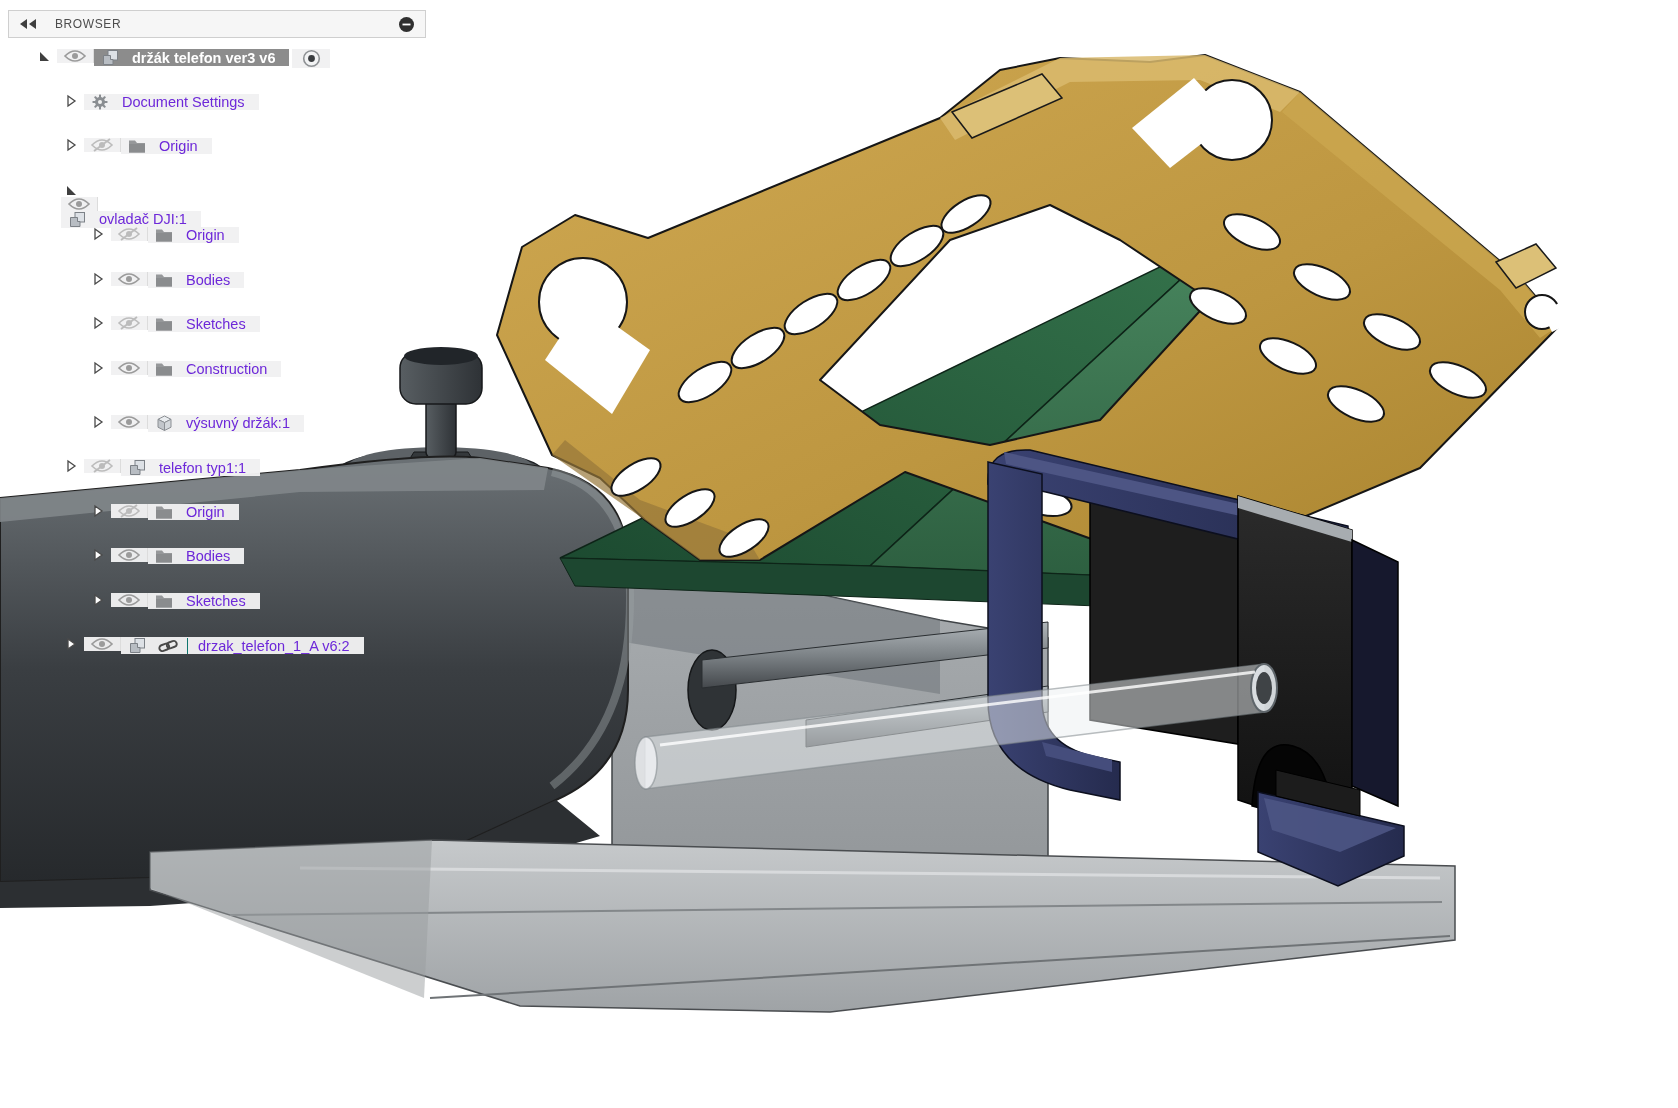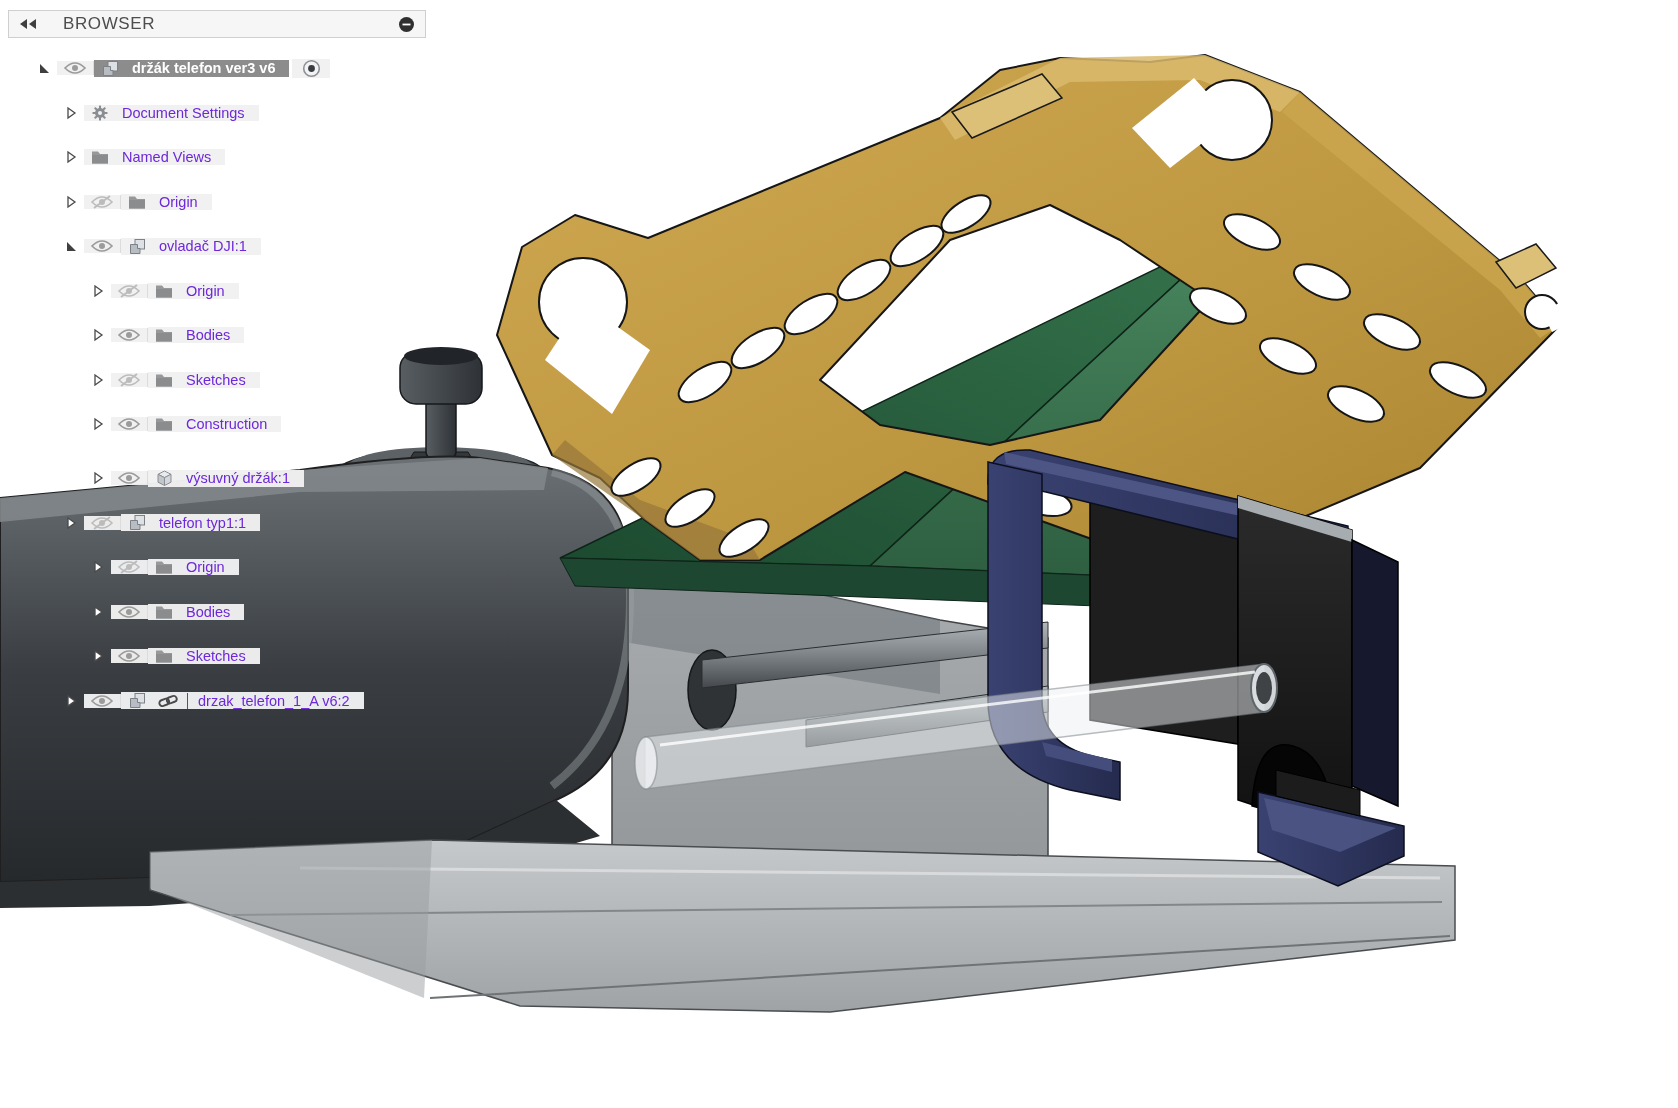--- a/index.html
+++ b/index.html
@@ -4,24 +4,24 @@
 <style>
   html,body{margin:0;padding:0;background:#ffffff;width:1678px;height:1108px;overflow:hidden;
     font-family:"Liberation Sans", sans-serif;}
   #stage{position:relative;width:1678px;height:1108px;background:#fff;}
   #scene{position:absolute;left:0;top:0;z-index:1;}
 
   
   #browser-panel{position:absolute;left:8px;top:10px;width:418px;z-index:5;}
   .panel-header{height:28px;background:#f6f6f6;border:1px solid #cfcfcf;display:flex;
     align-items:center;box-sizing:border-box;padding:0 10px;}
-  .panel-header .title{font-size:17px;color:#4d4d4d;letter-spacing:0.6px;margin-left:26px;flex:1;}
+  .panel-header .title{font-size:12px;color:#4d4d4d;letter-spacing:0.6px;margin-left:18px;flex:1;}
   .hdr-btn{display:flex;align-items:center;justify-content:center;cursor:pointer;}
   #tree{margin-top:11px;}
-  .row{display:flex;align-items:center;height:38px;margin-bottom:6.5px;}
+  .row{display:flex;align-items:flex-start;height:38px;margin-bottom:6.5px;}
   .expander{width:20px;margin-right:3px;display:flex;align-items:center;justify-content:center;}
   .expander svg{display:none;}
   .row.exp-collapsed svg.exp-c{display:block;}
   .row.exp-expanded  svg.exp-e{display:block;}
   .eye-chip{width:36px;background:rgba(241,241,242,0.97);border-right:1px solid #dcdcdc;
     display:flex;align-items:center;justify-content:center;}
   .eye-chip svg{display:none;}
   .row.eye-on  svg.eye-on-svg{display:block;}
   .row.eye-off svg.eye-off-svg{display:block;}
   .main-chip{background:rgba(241,241,242,0.97);display:flex;align-items:center;padding-right:14px;}
@@ -278,42 +278,20 @@
           <circle cx="8" cy="8" r="2" fill="#f1f1f1"></circle>
         </svg>
 
       </span>
 
       <span class="label">Document Settings</span>
     </span>
 
   </div>
 
-  <div class="row exp-collapsed eye-none icon-folder" style="padding-left: 53px;">
-    <span class="expander">
-      <svg class="exp-c" width="14" height="14" viewBox="0 0 14 14">
-        <polygon points="4,2 11,7 4,12" fill="#fdfdfd" stroke="#4a4a4a" stroke-width="1.3"></polygon>
-      </svg>
-
-    </span>
-
-    <span class="main-chip">
-      <span class="icon-box">
-
-        <svg class="ic-folder" width="18" height="14" viewBox="0 0 18 14">
-          <path d="M1,1.5 h6 l2,2.5 h8 v9.5 h-16 z" fill="#96989a"></path>
-          <path d="M1,5 h16 v8.5 h-16 z" fill="#8a8c8e"></path>
-        </svg>
-
-      </span>
-
-      <span class="label">Named Views</span>
-    </span>
-
-  </div>
 
   <div class="row exp-collapsed eye-off icon-folder" style="padding-left: 53px;">
     <span class="expander">
       <svg class="exp-c" width="14" height="14" viewBox="0 0 14 14">
         <polygon points="4,2 11,7 4,12" fill="#fdfdfd" stroke="#4a4a4a" stroke-width="1.3"></polygon>
       </svg>
 
     </span>
     <span class="eye-chip">
 
@@ -331,21 +309,21 @@
           <path d="M1,5 h16 v8.5 h-16 z" fill="#8a8c8e"></path>
         </svg>
 
       </span>
 
       <span class="label">Origin</span>
     </span>
 
   </div>
 
-  <div class="row exp-expanded eye-on icon-component" style="padding-left: 53px;">
+  <div class="row exp-expanded eye-on icon-component" style="padding-left: 53px; flex-direction: column;">
     <span class="expander">
 
       <svg class="exp-e" width="14" height="14" viewBox="0 0 14 14">
         <polygon points="3,3 12,12 3,12" fill="#3f3f3f"></polygon>
       </svg>
     </span>
     <span class="eye-chip">
       <svg class="eye-on-svg" width="22" height="14" viewBox="0 0 22 14">
         <path d="M1,7 Q11,-3 21,7 Q11,17 1,7 Z" fill="none" stroke="#9b9b9b" stroke-width="1.7"></path>
         <circle cx="11" cy="7" r="3" fill="#9b9b9b"></circle>

